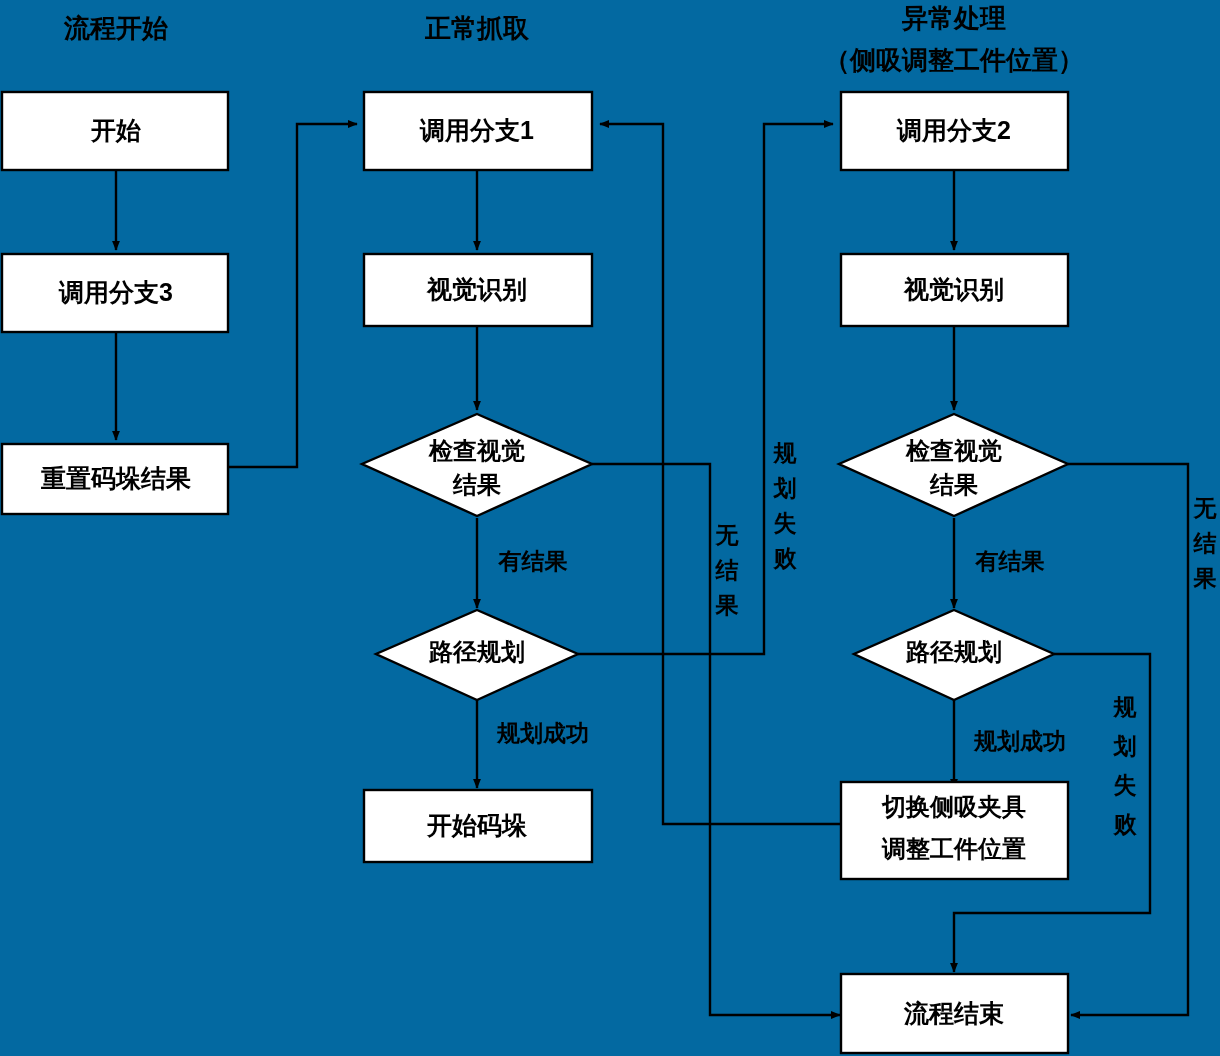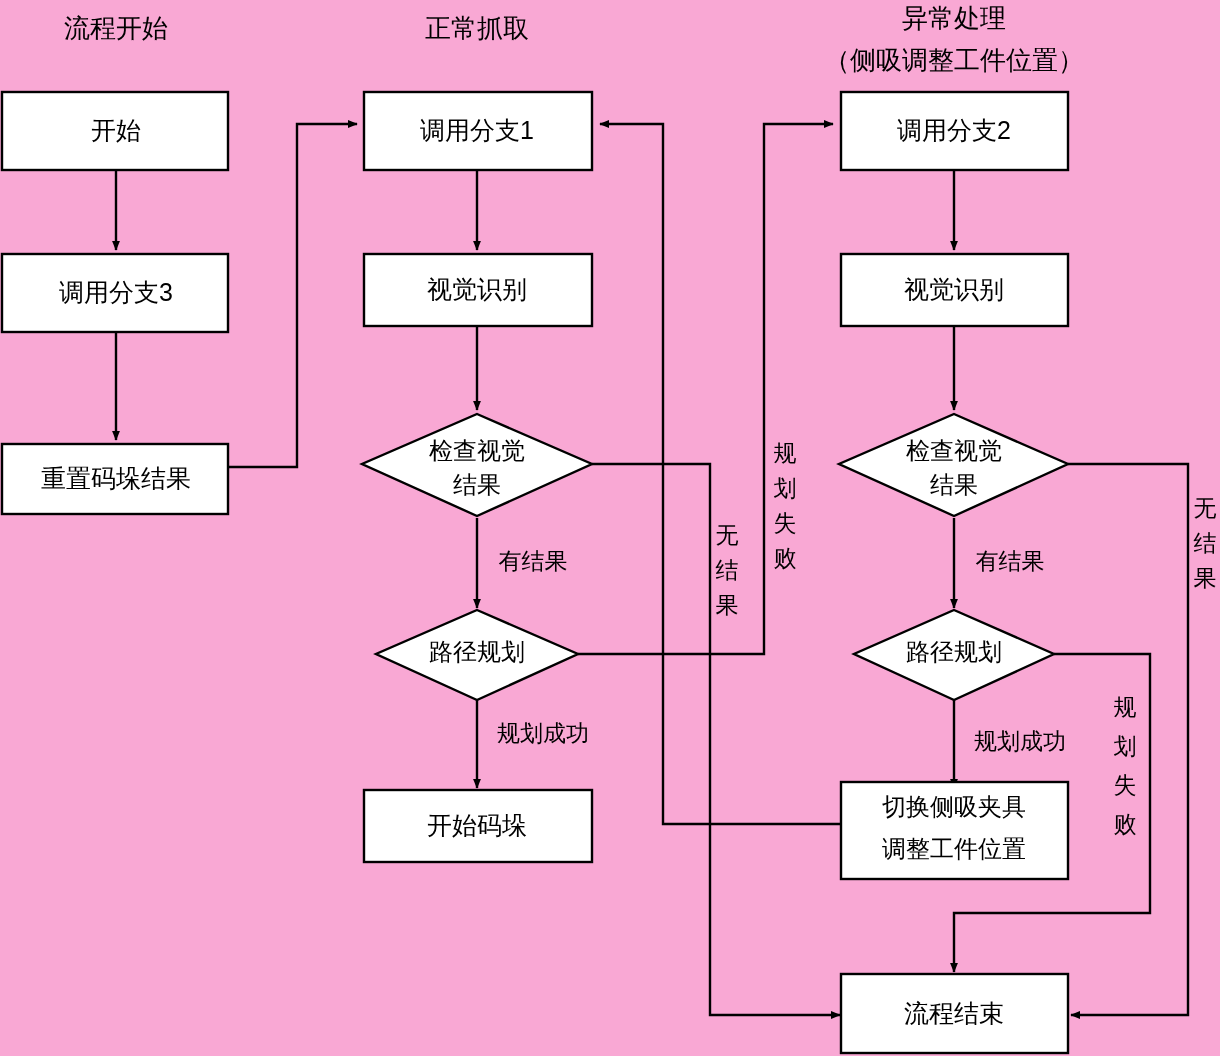--- a/index.html
+++ b/index.html
@@ -7,22 +7,23 @@
     padding: 0;
     background: #ffffff;
   }
   body {
     font-family: "Liberation Sans", "DejaVu Sans", sans-serif;
   }
   #canvas {
     position: relative;
     width: 1220px;
     height: 1056px;
-    background: #f9a8d4;
+    background: #0369a1;
     overflow: hidden;
+    font-weight: bold;
   }
   svg#flow {
     position: absolute;
     left: 0;
     top: 0;
     width: 1220px;
     height: 1056px;
   }
   .shape-rect {
     fill: #ffffff;

